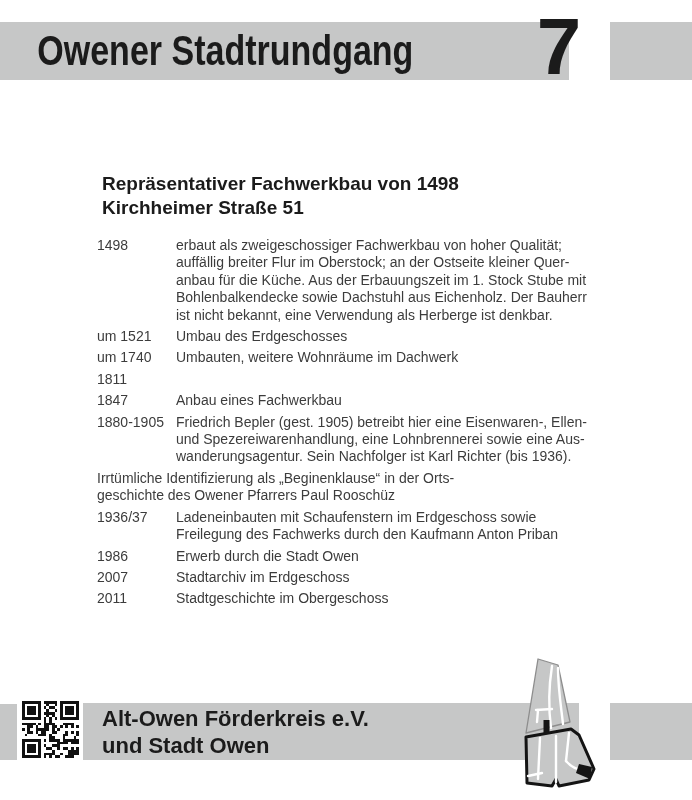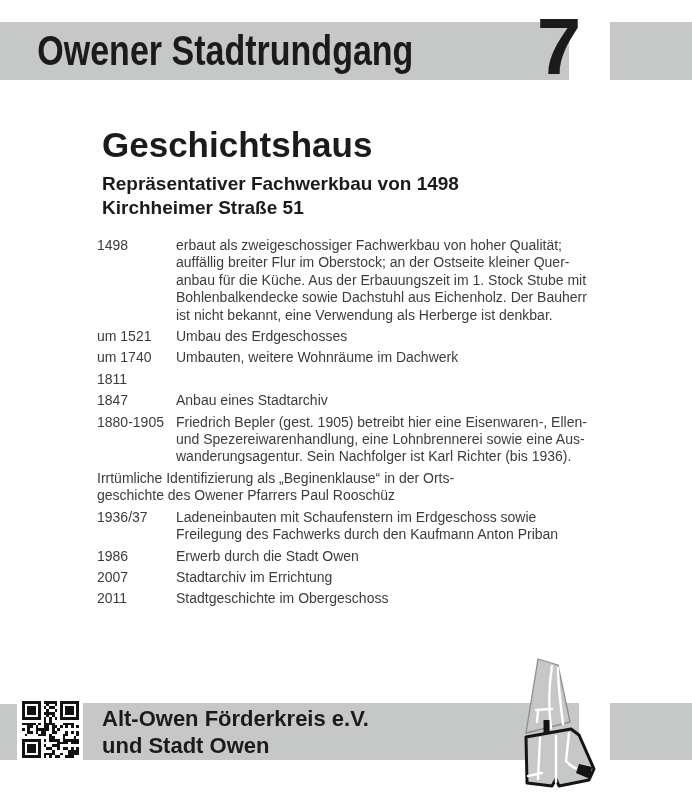--- a/index.html
+++ b/index.html
@@ -59,21 +59,20 @@
 <body>
 
 <div id="page">
 
   <div id="hbar-left" class="gbar">
     <div class="walk-title">Owener Stadtrundgang</div>
   </div>
   <div id="station-number">7</div>
   <div id="hbar-right" class="gbar"></div>
 
-  <h1 class="building-title">Geschichtshaus</h1>
   <div class="subtitle">Repräsentativer Fachwerkbau von 1498
 Kirchheimer Straße 51</div>
 
   <div class="timeline" id="timeline">
       <div class="tl-row">
         <div class="tl-year">1498</div>
         <div class="tl-text">erbaut als zweigeschossiger Fachwerkbau von hoher Qualität;
 auffällig breiter Flur im Oberstock; an der Ostseite kleiner Quer-
 anbau für die Küche. Aus der Erbauungszeit im 1. Stock Stube mit
 Bohlenbalkendecke sowie Dachstuhl aus Eichenholz. Der Bauherr
@@ -85,21 +84,21 @@
       </div>
       <div class="tl-row">
         <div class="tl-year">um 1740</div>
         <div class="tl-text">Umbauten, weitere Wohnräume im Dachwerk</div>
       </div>
       <div class="tl-row">
         <div class="tl-year">1811</div>
       </div>
       <div class="tl-row">
         <div class="tl-year">1847</div>
-        <div class="tl-text">Anbau eines Stadtarchiv</div>
+        <div class="tl-text">Anbau eines Fachwerkbau</div>
       </div>
       <div class="tl-row">
         <div class="tl-year">1880-1905</div>
         <div class="tl-text">Friedrich Bepler (gest. 1905) betreibt hier eine Eisenwaren-, Ellen-
 und Spezereiwarenhandlung, eine Lohnbrennerei sowie eine Aus-
 wanderungsagentur. Sein Nachfolger ist Karl Richter (bis 1936).</div>
       </div>
       <div class="tl-row">
         <div class="tl-text">Irrtümliche Identifizierung als „Beginenklause“ in der Orts-
 geschichte des Owener Pfarrers Paul Rooschüz</div>
@@ -108,21 +107,21 @@
         <div class="tl-year">1936/37</div>
         <div class="tl-text">Ladeneinbauten mit Schaufenstern im Erdgeschoss sowie
 Freilegung des Fachwerks durch den Kaufmann Anton Priban</div>
       </div>
       <div class="tl-row">
         <div class="tl-year">1986</div>
         <div class="tl-text">Erwerb durch die Stadt Owen</div>
       </div>
       <div class="tl-row">
         <div class="tl-year">2007</div>
-        <div class="tl-text">Stadtarchiv im Errichtung</div>
+        <div class="tl-text">Stadtarchiv im Erdgeschoss</div>
       </div>
       <div class="tl-row">
         <div class="tl-year">2011</div>
         <div class="tl-text">Stadtgeschichte im Obergeschoss</div>
       </div>
     </div>
 
   <div id="fbar-edge-left" class="gbar"></div>
 
   <svg id="qr" viewBox="0 0 21 21" shape-rendering="crispEdges" aria-hidden="true">

